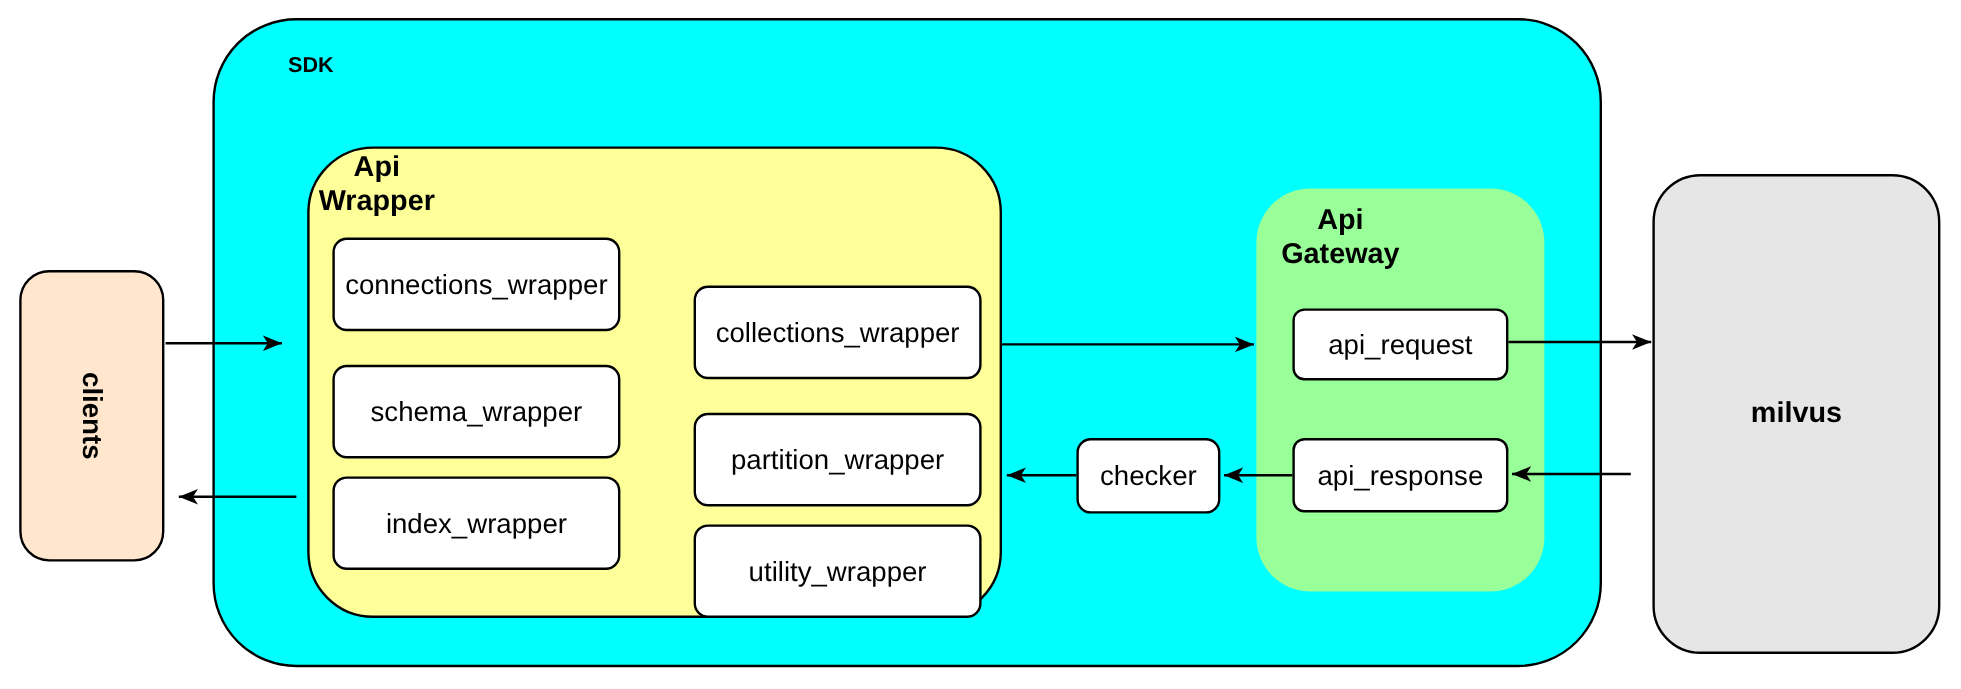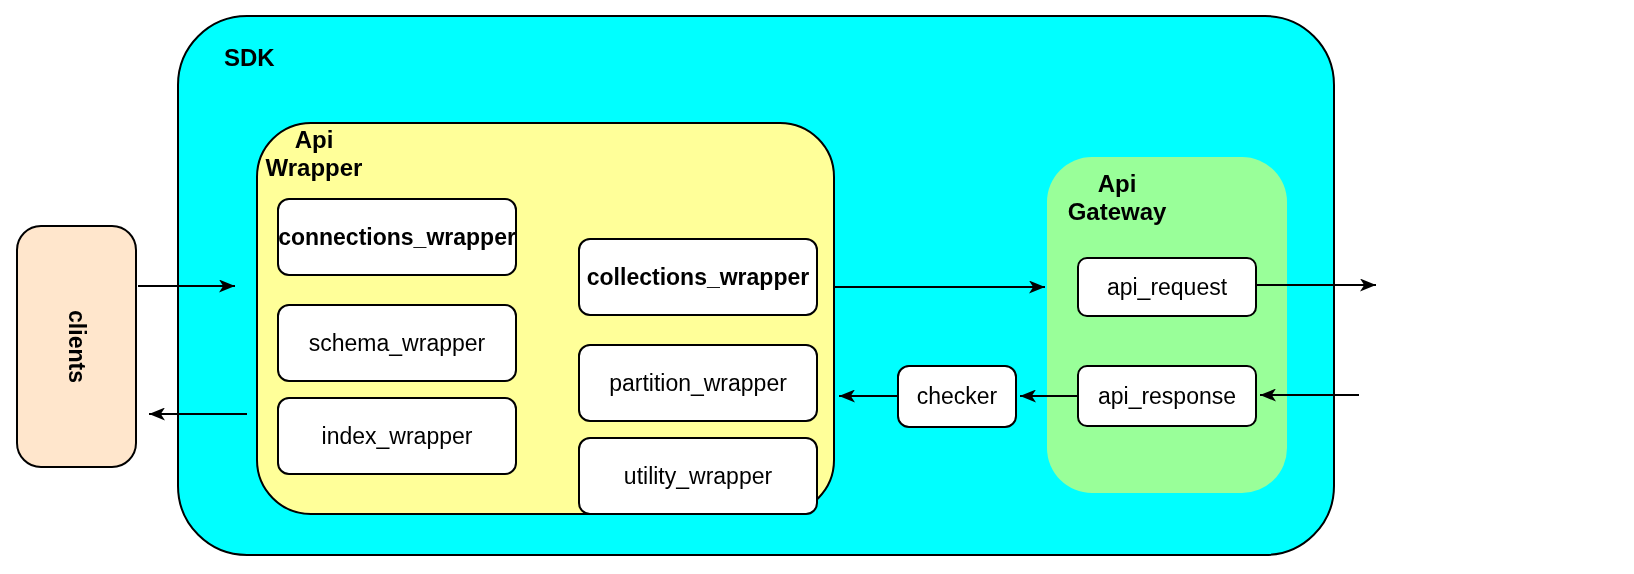--- a/index.html
+++ b/index.html
@@ -14,22 +14,22 @@
   }
   .box { position: absolute; box-sizing: border-box; }
   .bordered { border: 2px solid var(--c-border, #000); }
 
   
   .sdk {
     left: 177px; top: 15px; width: 1158px; height: 541px;
     background: var(--c-sdk); border-radius: 70px;
   }
   .sdk-label {
-    position: absolute; left: 224px; top: 44px;
-    font-size: 24px; font-weight: bold;
+    position: absolute; left: 240px; top: 44px;
+    font-size: 18px; font-weight: bold;
   }
   .api-wrapper {
     left: 256px; top: 122px; width: 579px; height: 393px;
     background: var(--c-api_wrapper); border-radius: 55px;
   }
   .api-wrapper-label {
     position: absolute; left: 254px; top: 126px; width: 120px;
     font-size: 24px; font-weight: bold; line-height: 28px; text-align: center;
   }
   .api-gateway {
@@ -60,21 +60,21 @@
     font-size: 23px; font-weight: bold; white-space: nowrap;
   }
   .milvus {
     left: 1377px; top: 145px; width: 240px; height: 400px;
     background: var(--c-milvus); border-radius: 40px;
     display: flex; align-items: center; justify-content: center;
     font-size: 24px; font-weight: bold;
   }
   .mod-c1 { left: 277px; width: 240px; height: 78px; }
   .mod-c2 { left: 578px; width: 240px; height: 78px; margin-top: 40px; }
-  .row-1 { top: 198px; font-weight: bold; }
+  .row-1 { top: 198px; }
   .row-2 { top: 304px; }
   .row-3 { top: 397px; }
   .checker { left: 897px; top: 365px; width: 120px; height: 63px; }
   .api-request  { left: 1077px; top: 257px; width: 180px; height: 60px; border-radius: 10px; }
   .api-response { left: 1077px; top: 365px; width: 180px; height: 62px; border-radius: 10px; }
 
   
   #arrows {
     position: absolute; left: 0; top: 0;
     width: 1634px; height: 574px;
@@ -112,20 +112,21 @@
   </div>
   <div class="box node bordered api-request">api_request</div>
   <div class="box node bordered api-response">api_response</div>
 
   <div class="box clients bordered">
     <div class="clients-label">
       <span>clients</span>
     </div>
   </div>
 
+  <div class="box milvus bordered">milvus</div>
 
   <svg id="arrows" viewBox="0 0 1634 574" xmlns="http://www.w3.org/2000/svg">
     <defs>
       <marker id="ah" markerUnits="userSpaceOnUse" markerWidth="17" markerHeight="13" refX="16" refY="6.5" orient="auto">
         <path d="M 0 0 L 16 6.5 L 0 13 L 4.2 6.5 Z" fill="#000"></path>
       </marker>
     </defs>
     <line x1="138" y1="286" x2="235" y2="286" marker-end="url(#ah)"></line>
     <line x1="247" y1="414" x2="149" y2="414" marker-end="url(#ah)"></line>
     <line x1="835" y1="287" x2="1045" y2="287" marker-end="url(#ah)"></line>

